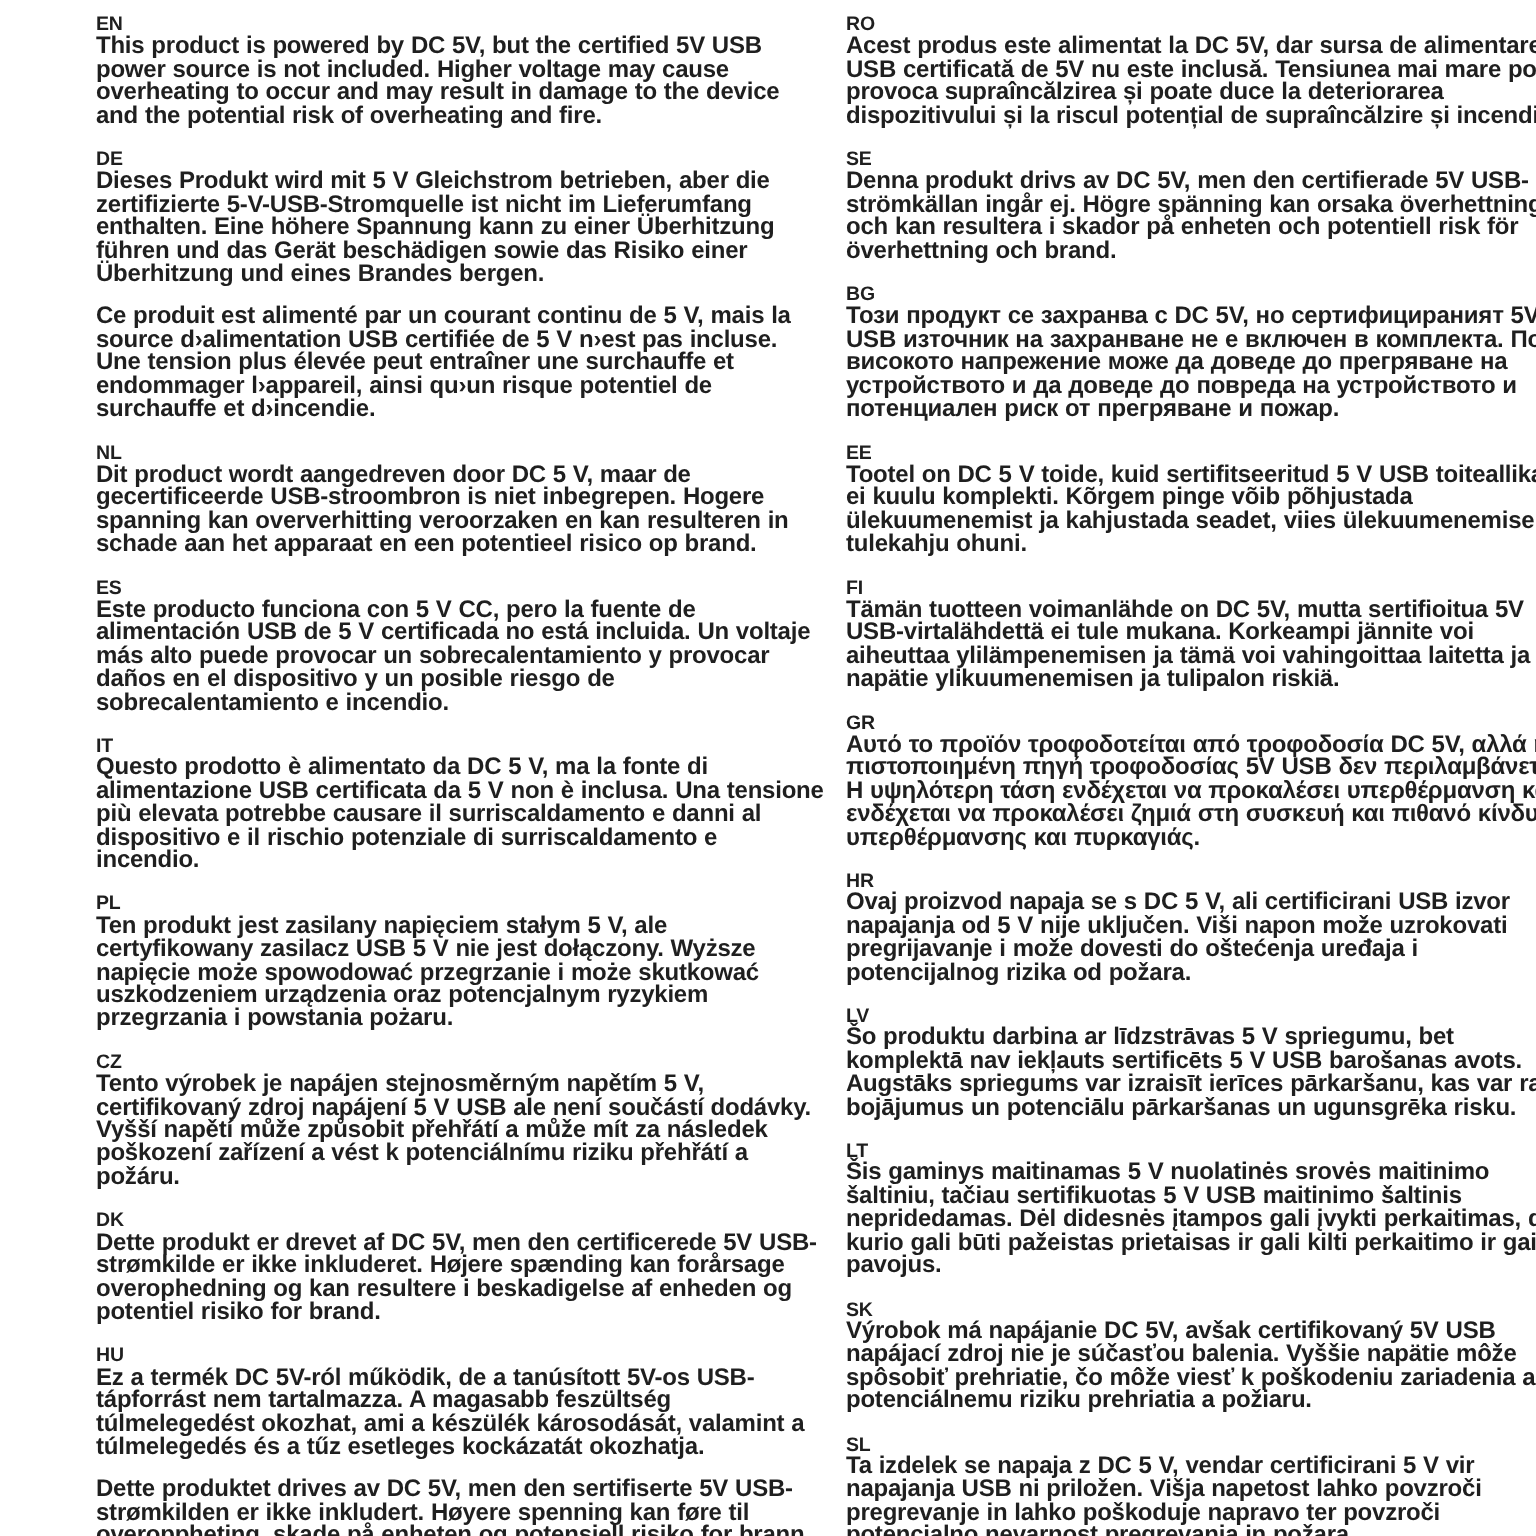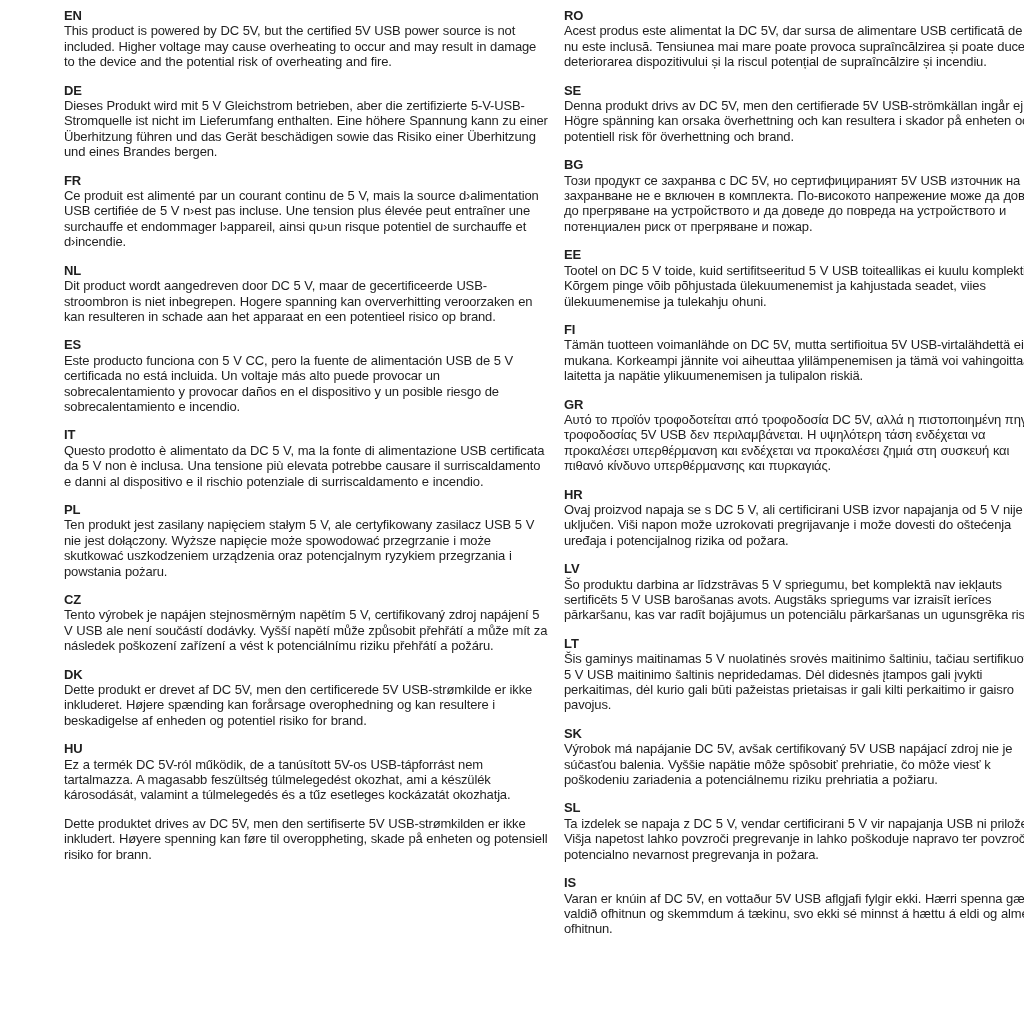--- a/index.html
+++ b/index.html
@@ -31,42 +31,42 @@
     margin: 0;
     padding: 0;
     font-size: 13px;
     line-height: 15.4px;
     font-weight: bold;
     letter-spacing: -0.1px;
   }
   .lang p {
     margin: 0;
     padding: 0;
-    font-size: 13px;
+    font-size: 16px;
     line-height: 15.4px;
     letter-spacing: -0.15px;
     word-spacing: 0.3px;
+    font-weight: bold;
   }
 </style>
 </head>
 <body>
 
 <div class="page">
 
   <div class="col">
     <section class="lang">
       <h2>EN</h2>
       <p>This product is powered by DC 5V, but the certified 5V USB power source is not included. Higher voltage may cause overheating to occur and may result in damage to the device and the potential risk of overheating and fire.</p>
     </section>
     <section class="lang">
       <h2>DE</h2>
       <p>Dieses Produkt wird mit 5 V Gleichstrom betrieben, aber die zertifizierte 5-V-USB-Stromquelle ist nicht im Lieferumfang enthalten. Eine höhere Spannung kann zu einer Überhitzung führen und das Gerät beschädigen sowie das Risiko einer Überhitzung und eines Brandes bergen.</p>
     </section>
     <section class="lang">
-      <h2>FR</h2>
       <p>Ce produit est alimenté par un courant continu de 5 V, mais la source d›alimentation USB certifiée de 5 V n›est pas incluse. Une tension plus élevée peut entraîner une surchauffe et endommager l›appareil, ainsi qu›un risque potentiel de surchauffe et d›incendie.</p>
     </section>
     <section class="lang">
       <h2>NL</h2>
       <p>Dit product wordt aangedreven door DC 5 V, maar de gecertificeerde USB-stroombron is niet inbegrepen. Hogere spanning kan oververhitting veroorzaken en kan resulteren in schade aan het apparaat en een potentieel risico op brand.</p>
     </section>
     <section class="lang">
       <h2>ES</h2>
       <p>Este producto funciona con 5 V CC, pero la fuente de alimentación USB de 5 V certificada no está incluida. Un voltaje más alto puede provocar un sobrecalentamiento y provocar daños en el dispositivo y un posible riesgo de sobrecalentamiento e incendio.</p>
     </section>

